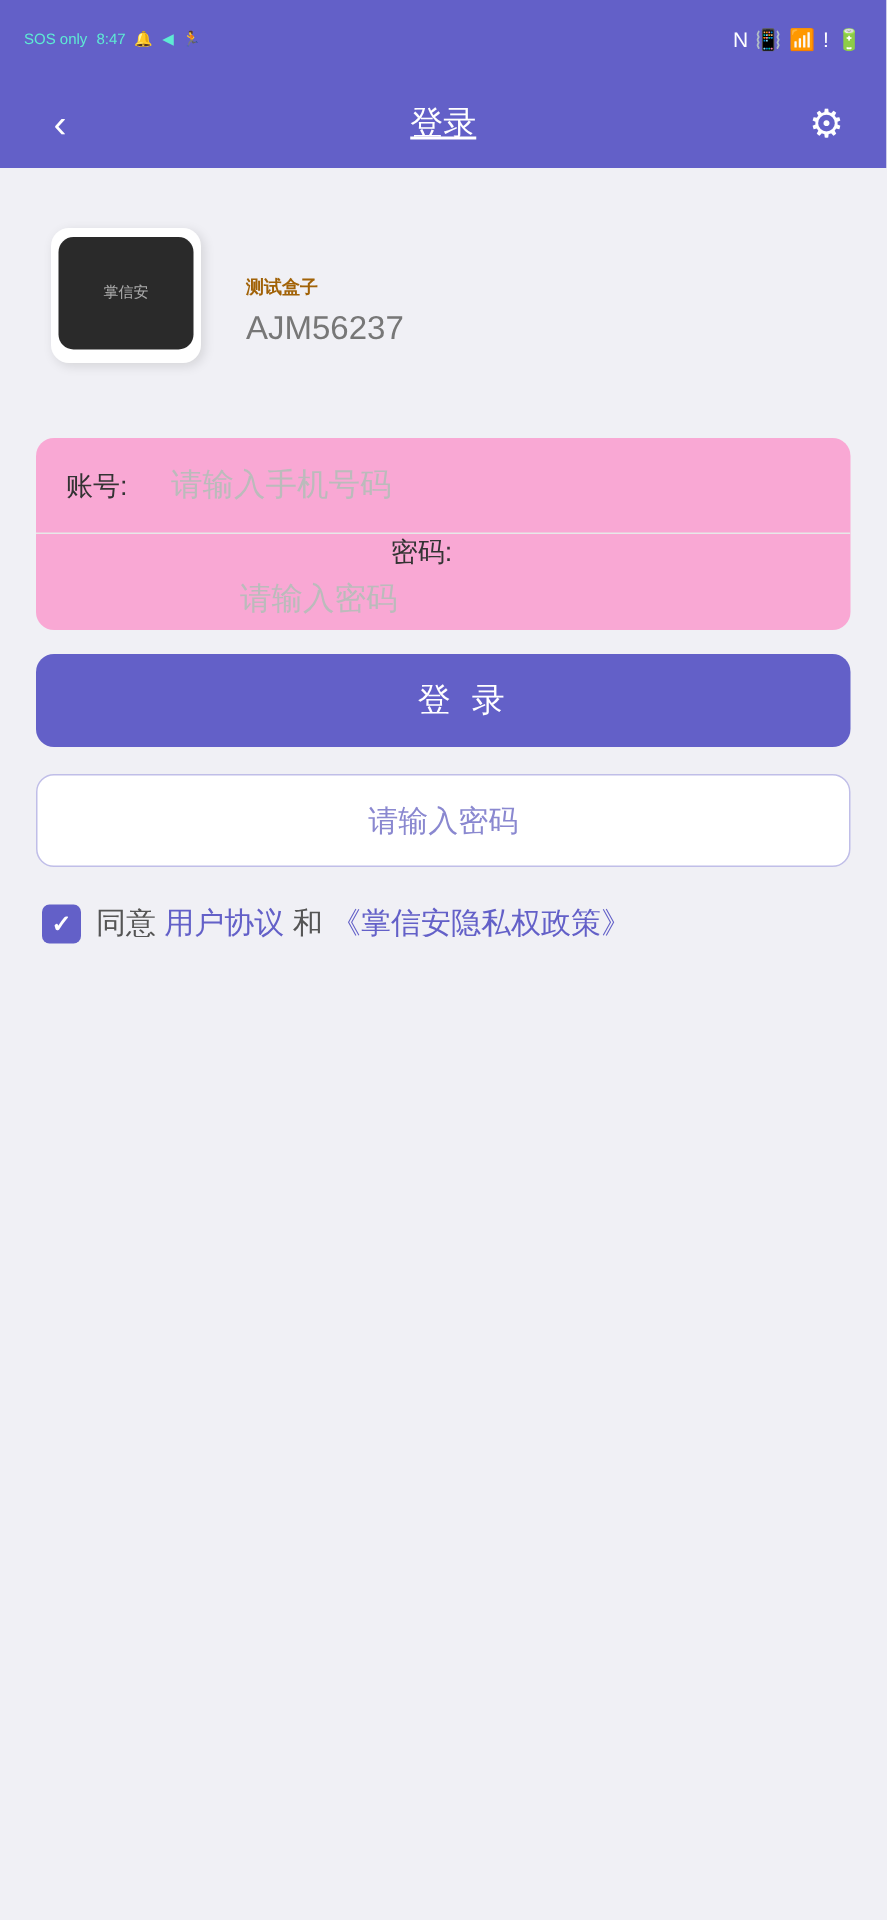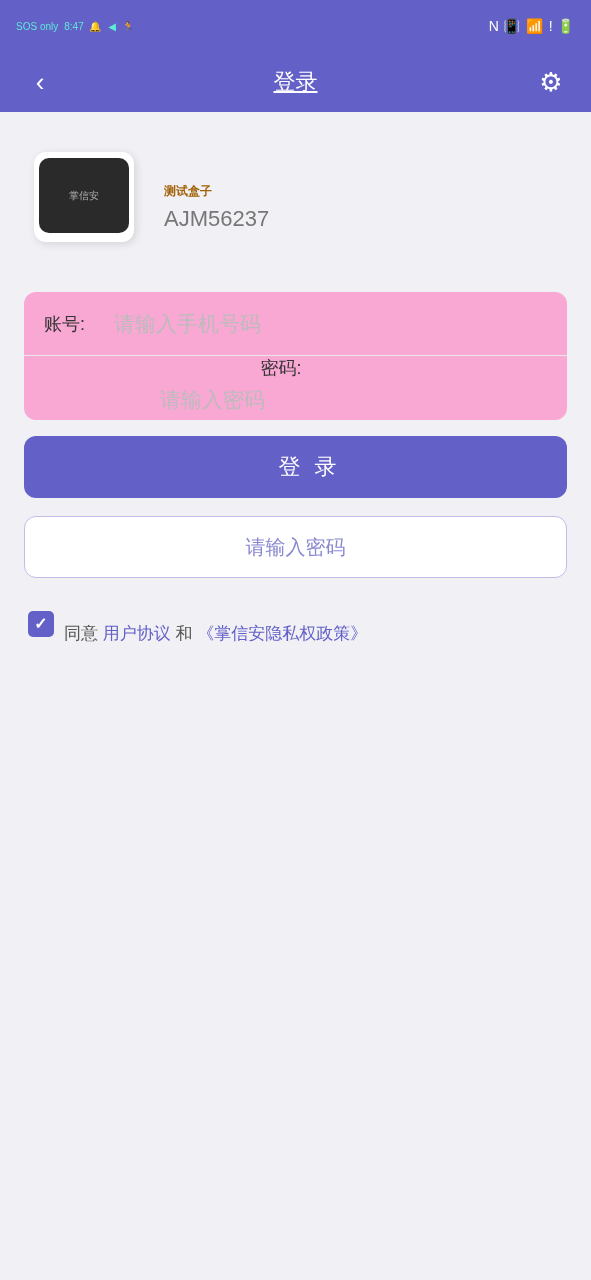--- a/index.html
+++ b/index.html
@@ -230,23 +230,22 @@
       justify-content: center;
       flex-shrink: 0;
       cursor: pointer;
     }
     .checkbox-check {
       color: white;
       font-size: 16px;
       font-weight: bold;
     }
     .agreement-text {
-      font-size: 17px;
+      font-size: 20px;
       color: #555;
-      margin-top: 20px;
     }
     .agreement-link {
       color: #6360c8;
     }
   </style>
 </head>
 <body>
 
 <div class="status-bar">
   <div class="status-left">

